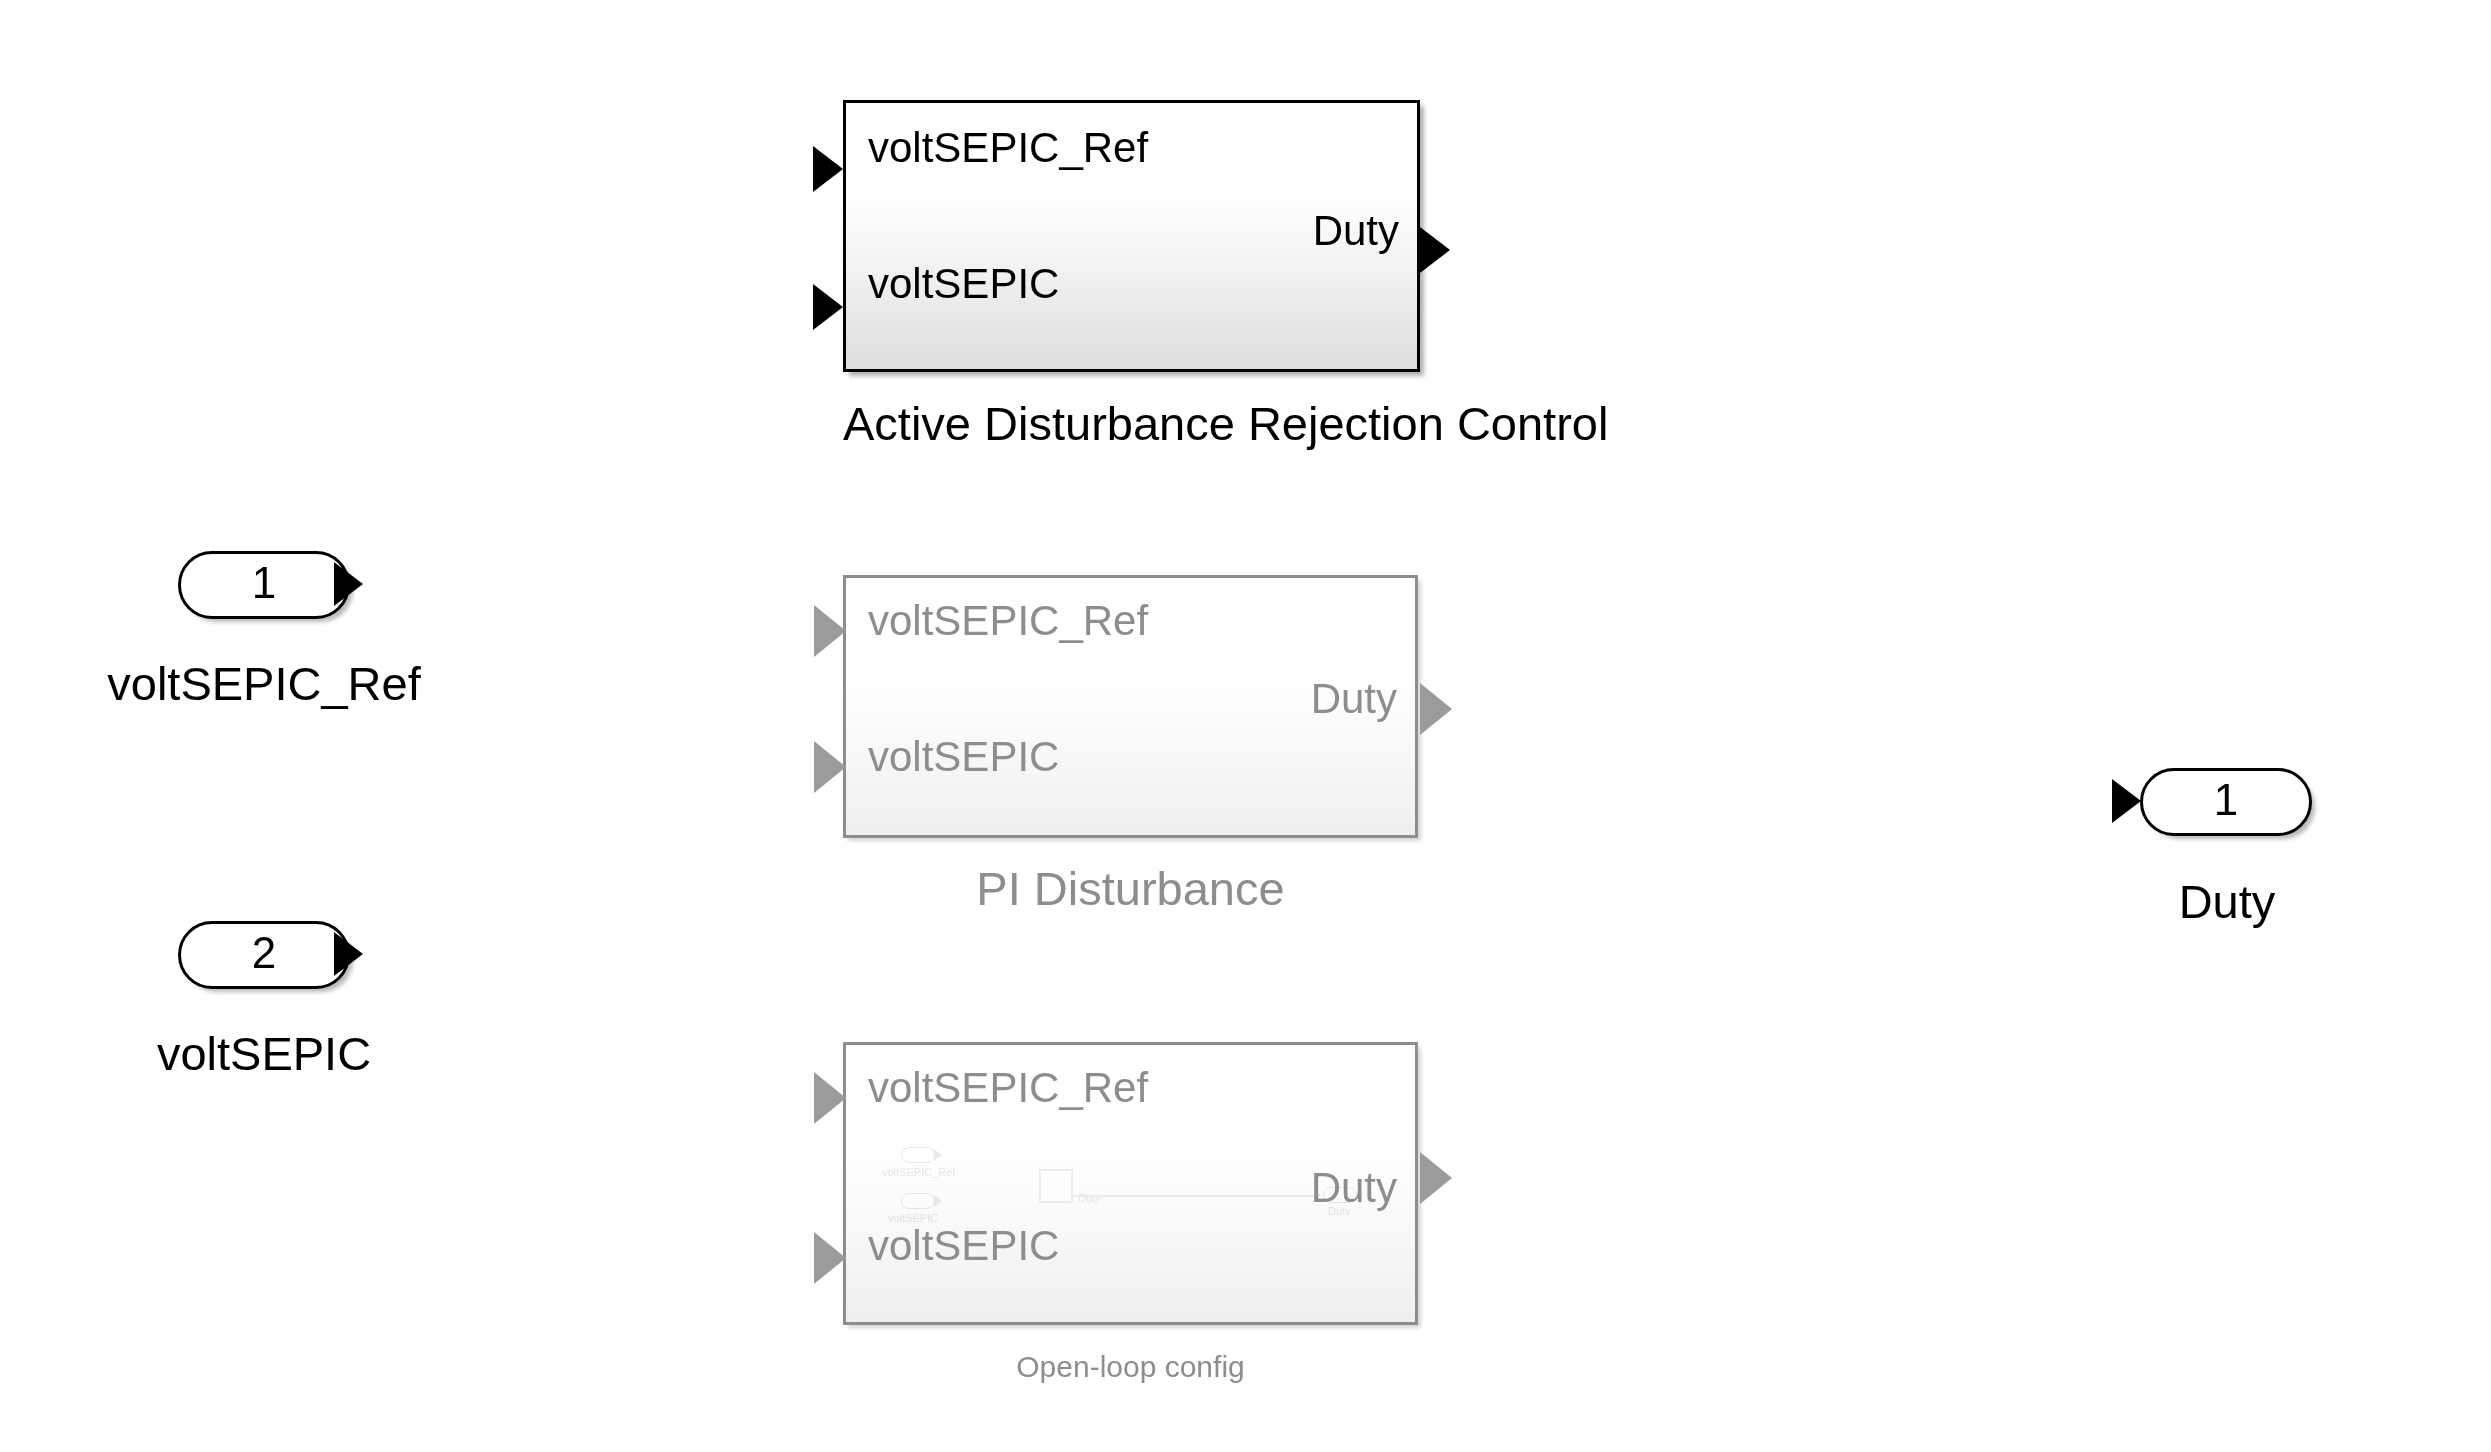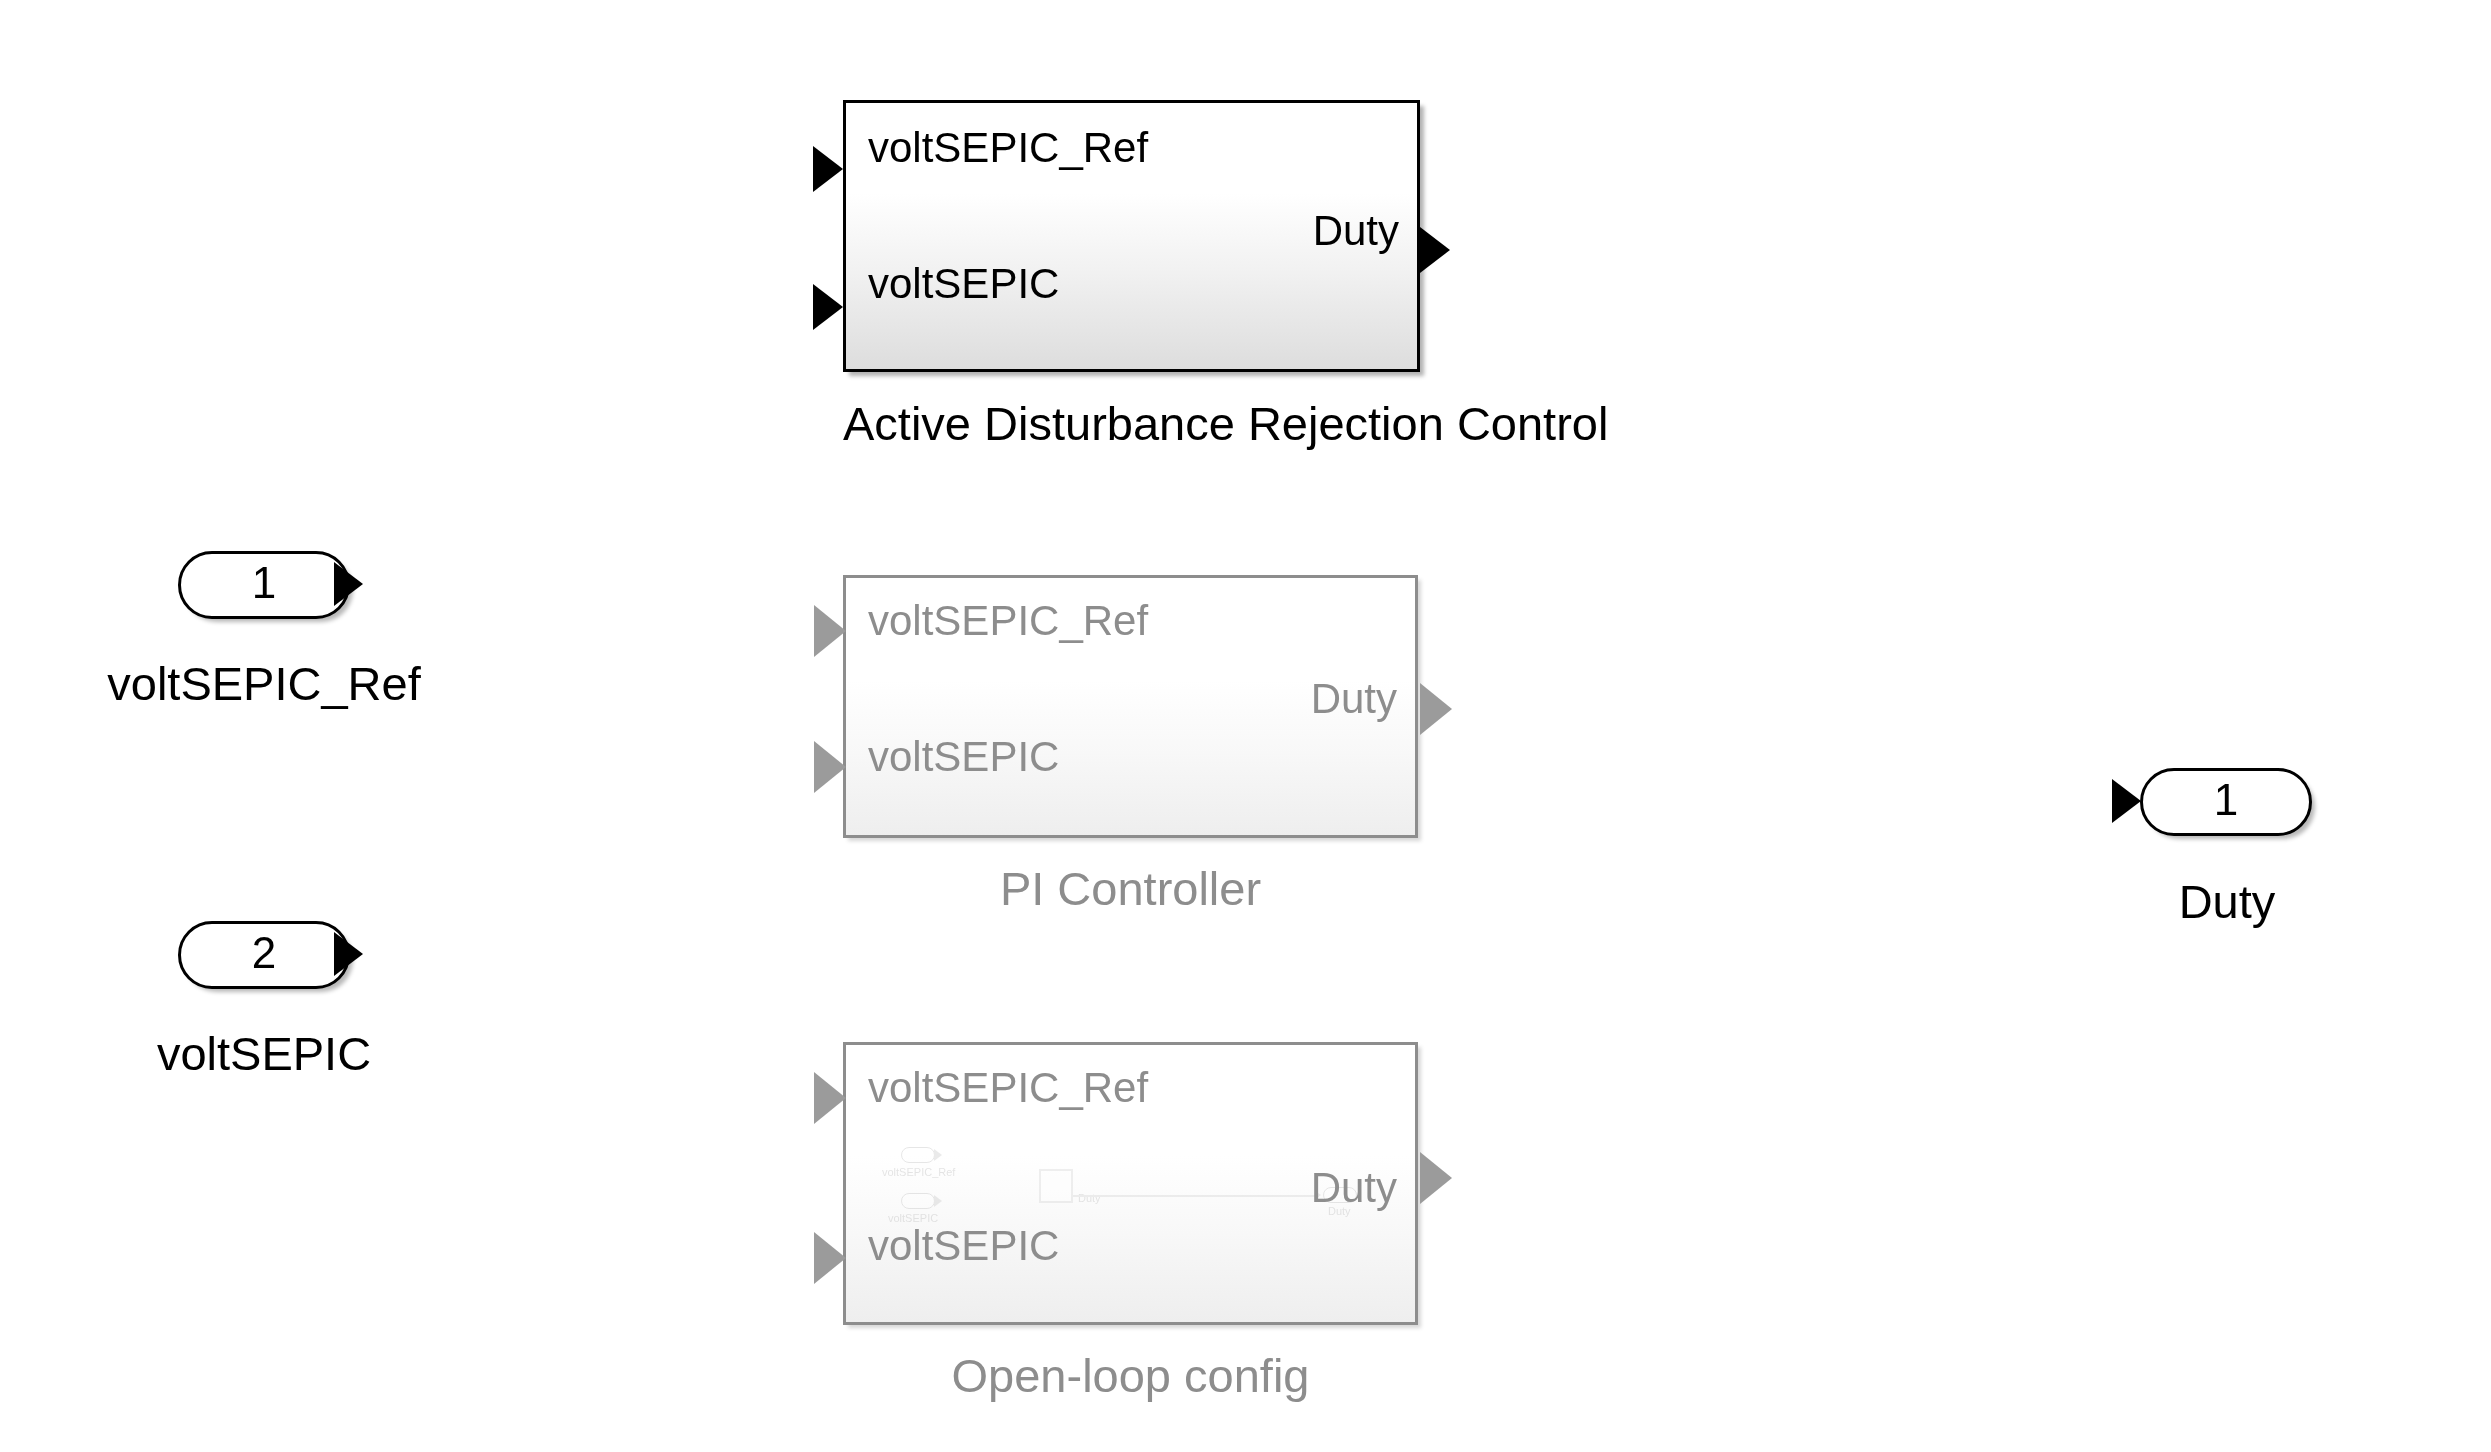--- a/index.html
+++ b/index.html
@@ -179,21 +179,21 @@
 
   <svg class="gray-tri" style="left:812px; top:601px;" width="36" height="60">
     <polygon points="2,4 34,30 2,56" fill="#9b9b9b"></polygon>
   </svg>
   <svg class="gray-tri" style="left:812px; top:737px;" width="36" height="60">
     <polygon points="2,4 34,30 2,56" fill="#9b9b9b"></polygon>
   </svg>
   <svg class="gray-tri" style="left:1418px; top:679px;" width="36" height="60">
     <polygon points="2,4 34,30 2,56" fill="#9b9b9b"></polygon>
   </svg>
-  <div class="caption disabled-cap" style="left:843px; top:865px; width:575px; font-size:47px;">PI Controller</div>
+  <div class="caption disabled-cap" style="left:843px; top:865px; width:575px; font-size:47px;">PI Disturbance</div>
 
   <div class="sysblock disabled" style="left:843px; top:1042px; width:575px; height:283px;">
 
     <div class="preview" style="left:0; top:0; width:575px; height:283px;">
 
       <div class="mini-pill" style="left:55px; top:102px;"></div>
       <div class="mini-tri" style="left:88px; top:104px;"></div>
       <div class="mini-label" style="left:36px; top:122px;">voltSEPIC_Ref</div>
 
       <div class="mini-pill" style="left:55px; top:148px;"></div>
@@ -219,21 +219,21 @@
 
   <svg class="gray-tri" style="left:812px; top:1068px;" width="36" height="60">
     <polygon points="2,4 34,30 2,56" fill="#9b9b9b"></polygon>
   </svg>
   <svg class="gray-tri" style="left:812px; top:1228px;" width="36" height="60">
     <polygon points="2,4 34,30 2,56" fill="#9b9b9b"></polygon>
   </svg>
   <svg class="gray-tri" style="left:1418px; top:1148px;" width="36" height="60">
     <polygon points="2,4 34,30 2,56" fill="#9b9b9b"></polygon>
   </svg>
-  <div class="caption disabled-cap" style="left:843px; top:1352px; width:575px; font-size:47px;">Open-loop config</div>
+  <div class="caption disabled-cap" style="left:843px; top:1352px; width:575px; font-size:30px;">Open-loop config</div>
 
   <div class="port-arrow arrow-black" style="left:2112px; top:779px; border-width:22px 0 22px 29px;"></div>
   <div class="pill" style="left:2140px; top:768px; width:172px; height:68px;">
     <span class="pill-num">1</span>
   </div>
   <div class="caption active-cap" style="left:2112px; top:878px; width:230px; font-size:47px;">Duty</div>
 
 </div>
 
 </body></html>

